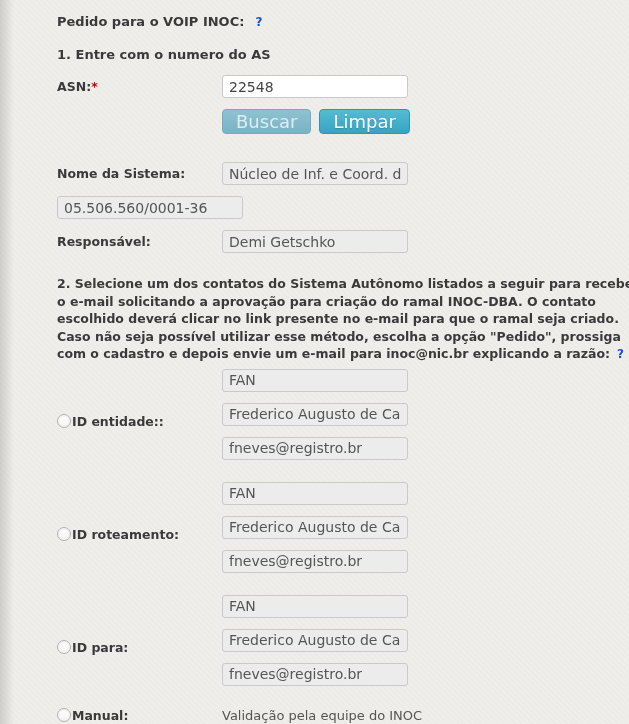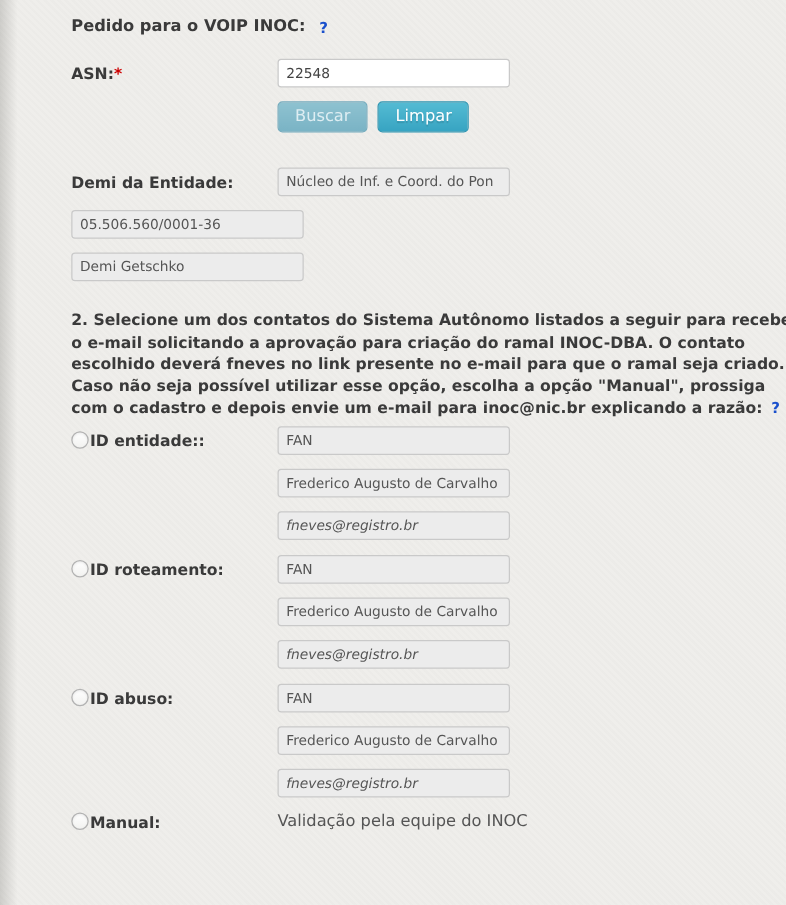--- a/index.html
+++ b/index.html
@@ -25,98 +25,100 @@
   .section-heading{font-size:13px;font-weight:bold;color:#3a3a3a;height:16px;margin-bottom:12px;}
 
   .row{display:flex;align-items:center;margin-bottom:11px;}
   .row-label{width:165px;flex:0 0 165px;font-size:12.5px;font-weight:bold;color:#3a3a3a;}
   .req{color:#cc0000;font-weight:bold;}
 
   .tbox{
     box-sizing:border-box;width:186px;height:23px;
     border:1px solid #c9c9c9;border-radius:3px;
     padding:0 6px;font-family:"DejaVu Sans","Liberation Sans",sans-serif;
-    font-size:11px;color:#444;background:#ffffff;outline:none;
+    font-size:14px;color:#444;background:#ffffff;outline:none;
   }
   .tbox.readonly{background:#ececec;color:#555;}
 
   .btn-row{display:flex;margin:11px 0 28px 165px;}
   .btn{
     height:25px;border-radius:4px;padding:0 13px;margin-right:8px;
     font-family:"DejaVu Sans","Liberation Sans",sans-serif;
-    font-size:13px;cursor:pointer;
+    font-size:18px;cursor:pointer;
   }
   .btn-buscar{
     background:linear-gradient(#8ec2d0,#7ab3c5);
     border:1px solid #74abbd;color:#ddedf2;
   }
   .btn-limpar{
     background:linear-gradient(#54bbd3,#37a4c2);
     border:1px solid #2f95b1;color:#ffffff;text-shadow:0 1px 1px rgba(0,0,0,0.15);
   }
 
   .para{margin:22px 0 5px 0;}
   .para-line{font-size:12.5px;font-weight:bold;color:#3a3a3a;line-height:17.6px;white-space:nowrap;}
   .para-line .help{margin-left:7px;}
 
   .contact-group{display:flex;margin-bottom:12px;}
-  .group-left{width:165px;flex:0 0 165px;display:flex;align-items:flex-start;padding-top:4px;}
+  .group-left{width:165px;flex:0 0 165px;display:flex;align-items:center;padding-top:4px;}
   .radio{
     box-sizing:border-box;width:14px;height:14px;flex:0 0 14px;border-radius:50%;
     border:1px solid #b2b2b2;background:linear-gradient(#ffffff,#f2f2f0);
     box-shadow:inset 0 1px 2px rgba(0,0,0,0.08);margin-top:0;cursor:pointer;
   }
   .radio-label{font-size:12.5px;font-weight:bold;color:#3a3a3a;margin-left:1px;cursor:pointer;}
   .group-fields{display:flex;flex-direction:column;}
   .group-fields .tbox{margin-bottom:11px;}
-  .group-fields .tbox:last-child{margin-bottom:0;font-style:italic;}
+  .group-fields .tbox:last-child{margin-bottom:10px;}
 
   .manual-row{display:flex;align-items:center;margin-top:9px;}
   .manual-left{width:165px;flex:0 0 165px;display:flex;align-items:center;}
   .manual-text{font-size:13px;color:#555;}
 </style>
 </head>
 <body>
 
 <div class="edge-shade"></div>
 
 <div class="content">
 
   <div class="page-title-row">
     <span class="page-title">Pedido para o VOIP INOC:</span>
     <span class="help">?</span>
   </div>
 
+  <div class="section-heading">1. Entre com o numero do AS</div>
 
   <div class="row">
     <span class="row-label"><span>ASN:</span><span class="req">*</span></span>
     <input class="tbox" type="text" value="22548" style="">
   </div>
 
   <div class="btn-row">
     <button class="btn btn-buscar">Buscar</button>
     <button class="btn btn-limpar">Limpar</button>
   </div>
 
   <div class="row">
-    <span class="row-label">Demi da Entidade:</span>
+    <span class="row-label">Nome da Sistema:</span>
     <input class="tbox readonly" type="text" readonly="" value="Núcleo de Inf. e Coord. do Pon" style="">
   </div>
   <div class="row">
     <input class="tbox readonly" type="text" readonly="" value="05.506.560/0001-36" style="">
   </div>
   <div class="row">
+    <span class="row-label">Responsável:</span>
     <input class="tbox readonly" type="text" readonly="" value="Demi Getschko" style="">
   </div>
 
   <div class="para">
     <div class="para-line">2. Selecione um dos contatos do Sistema Autônomo listados a seguir para receber</div>
     <div class="para-line">o e-mail solicitando a aprovação para criação do ramal INOC-DBA. O contato</div>
-    <div class="para-line">escolhido deverá fneves no link presente no e-mail para que o ramal seja criado.</div>
-    <div class="para-line">Caso não seja possível utilizar esse opção, escolha a opção "Manual", prossiga</div>
+    <div class="para-line">escolhido deverá clicar no link presente no e-mail para que o ramal seja criado.</div>
+    <div class="para-line">Caso não seja possível utilizar esse método, escolha a opção "Pedido", prossiga</div>
     <div class="para-line"><span>com o cadastro e depois envie um e-mail para inoc@nic.br explicando a razão:</span><span class="help">?</span></div>
   </div>
 
   <div class="contact-group">
     <div class="group-left">
       <span class="radio"></span>
       <span class="radio-label">ID entidade::</span>
     </div>
     <div class="group-fields">
       <input class="tbox readonly" type="text" readonly="" value="FAN" style="">
@@ -133,21 +135,21 @@
     <div class="group-fields">
       <input class="tbox readonly" type="text" readonly="" value="FAN" style="">
       <input class="tbox readonly" type="text" readonly="" value="Frederico Augusto de Carvalho" style="">
       <input class="tbox readonly" type="text" readonly="" value="fneves@registro.br" style="">
     </div>
   </div>
 
   <div class="contact-group">
     <div class="group-left">
       <span class="radio"></span>
-      <span class="radio-label">ID abuso:</span>
+      <span class="radio-label">ID para:</span>
     </div>
     <div class="group-fields">
       <input class="tbox readonly" type="text" readonly="" value="FAN" style="">
       <input class="tbox readonly" type="text" readonly="" value="Frederico Augusto de Carvalho" style="">
       <input class="tbox readonly" type="text" readonly="" value="fneves@registro.br" style="">
     </div>
   </div>
 
   <div class="manual-row">
     <div class="manual-left">

